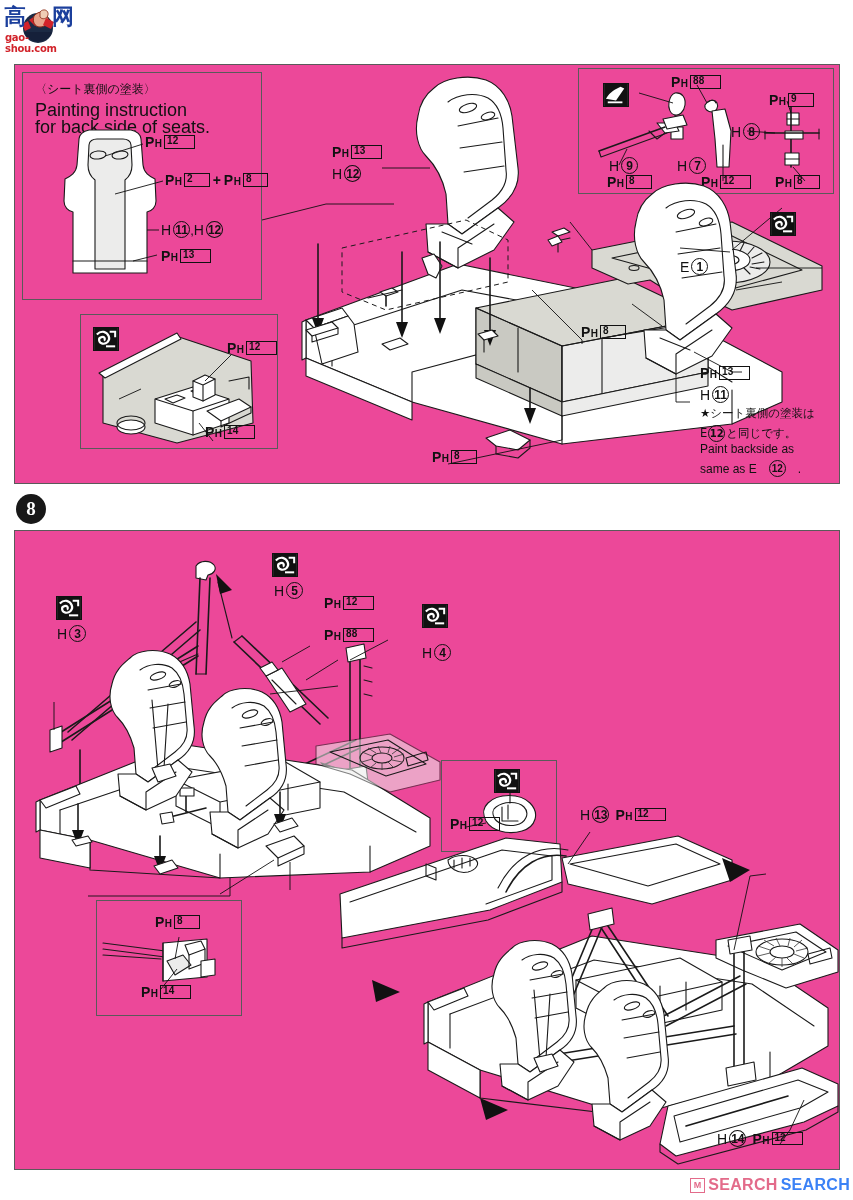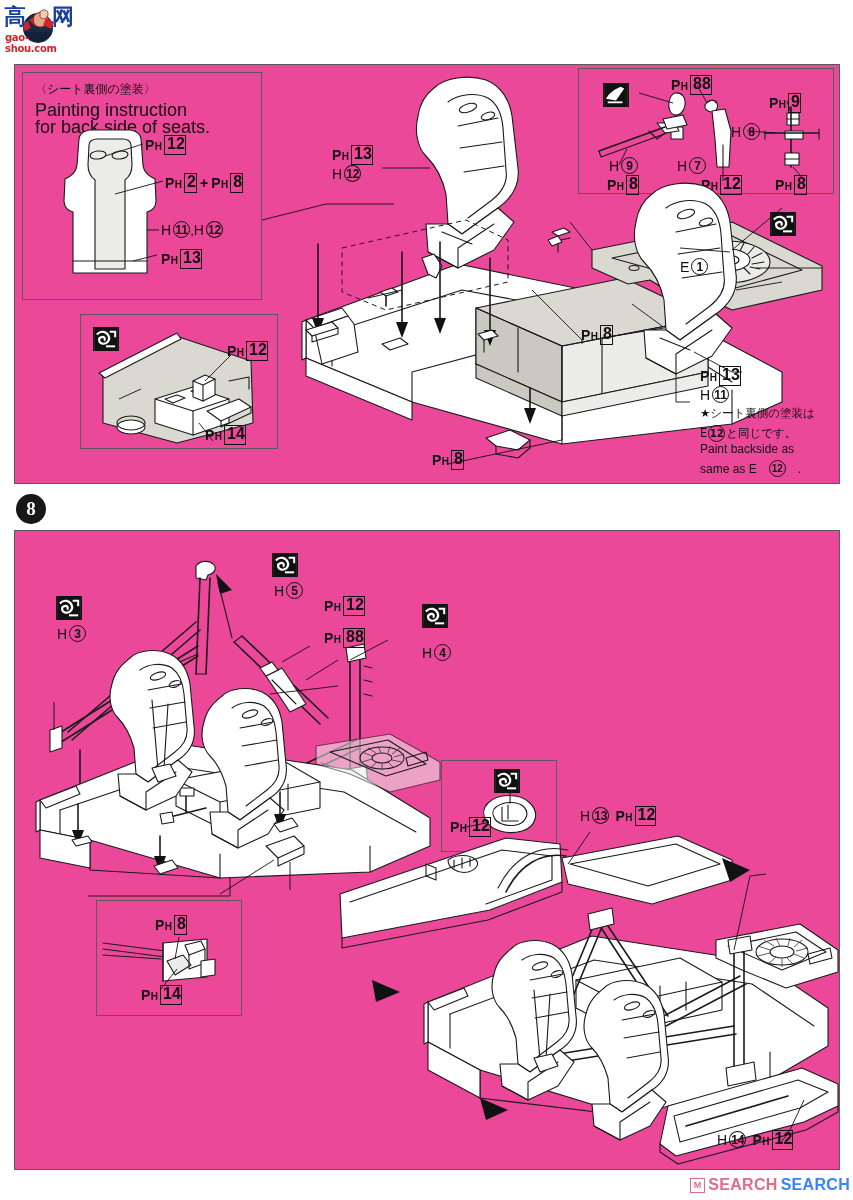--- a/index.html
+++ b/index.html
@@ -10,21 +10,21 @@
   
   .abs{position:absolute;}
   .panel{position:absolute;border:1.6px solid #5a5a5a;background:#ec4899;box-sizing:border-box;}
   .lbl{position:absolute;white-space:nowrap;font-size:12.5px;line-height:1;color:#111;}
   .jp{font-family:"DejaVu Sans","Liberation Sans",sans-serif;}
 
   
   .paint{display:inline-flex;align-items:center;gap:1px;font-size:13px;line-height:1;}
   .paint .p{font-weight:bold;font-size:14px;letter-spacing:-0.5px;}
   .paint .h{font-size:10px;position:relative;top:2px;font-weight:bold;}
-  .paint .num{border:1.4px solid #111;padding:0px 0 1px 2px;font-size:16px;
+  .paint .num{border:1.4px solid #111;padding:0px 16px 1px 2px;font-size:10px;
                font-weight:bold;line-height:1.05;margin-left:1px;}
   .plus{font-size:14px;font-weight:bold;margin:0 3px;}
 
   
   .part{display:inline-flex;align-items:center;gap:2px;font-size:14px;line-height:1;}
   .part .letter{font-size:14px;}
   .part .circ{display:inline-flex;align-items:center;justify-content:center;
               min-width:17px;height:17px;border:1.5px solid #111;border-radius:50%;
               font-size:12px;font-weight:bold;padding:0 1px;box-sizing:border-box;}
 

